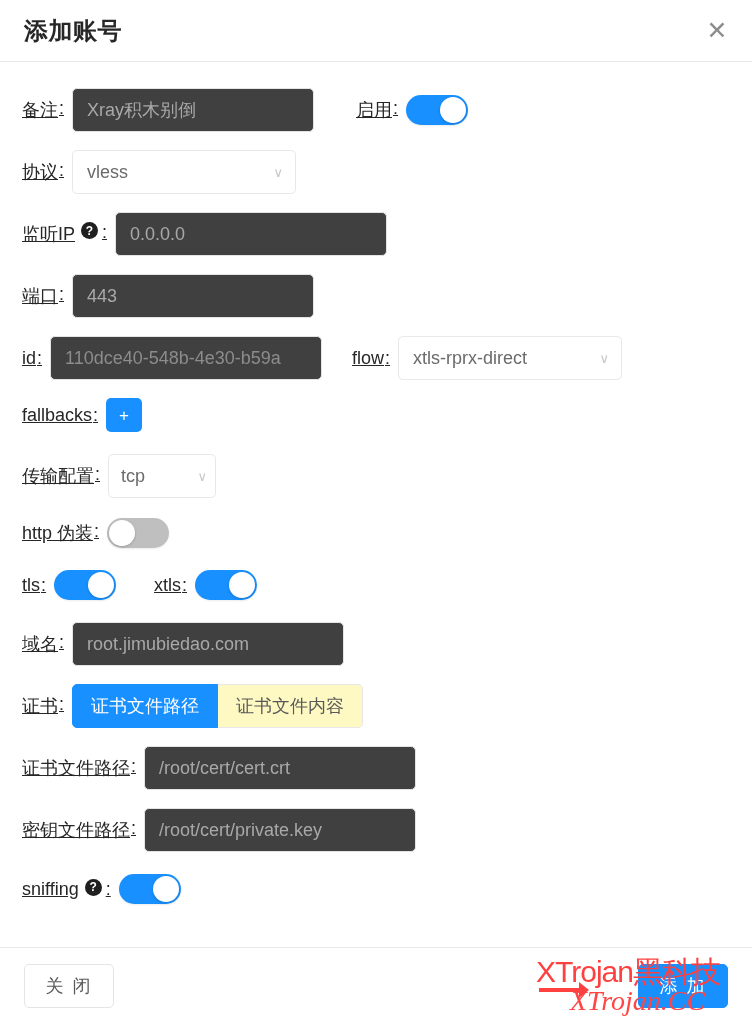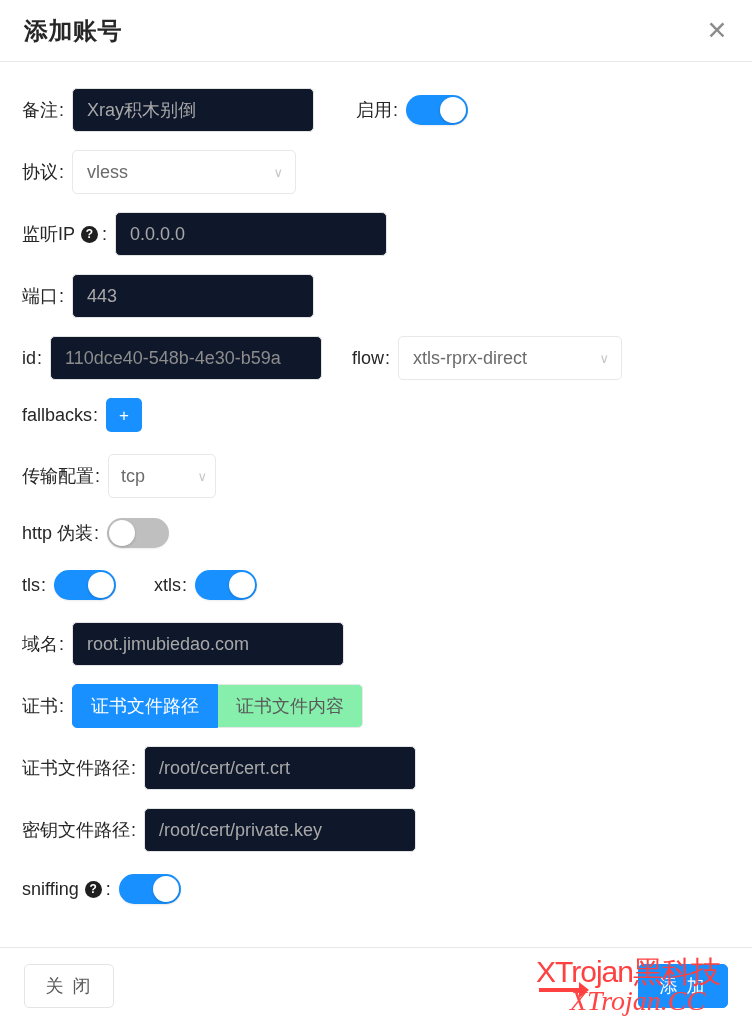--- a/index.html
+++ b/index.html
@@ -55,22 +55,22 @@
   .row {
     display: flex;
     align-items: center;
     margin-bottom: 18px;
   }
   .lbl {
     font-size: 18px;
     color: #262626;
     white-space: nowrap;
     display: flex;
-    align-items: center;
     margin-right: 8px;
+    text-decoration: underline;
   }
   .lbl .colon { margin-left: 1px; }
 
   .help {
     display: inline-flex;
     align-items: center; justify-content: center;
     width: 17px; height: 17px;
     border-radius: 50%;
     background: #1f1f1f;
     color: #fff;
@@ -78,21 +78,21 @@
     font-weight: bold;
     margin: 0 3px 0 6px;
     cursor: pointer;
     line-height: 1;
   }
 
   .inp {
     height: 44px;
     border: 1px solid #e4e4e4;
     border-radius: 5px;
-    background: #0f172a;
+    background: #404040;
     font-size: 18px;
     color: #8c8c8c;
     padding: 0 14px;
     font-family: "Liberation Sans", "DejaVu Sans", sans-serif;
     outline: none;
     display: flex;
     align-items: center;
     overflow: hidden;
     white-space: nowrap;
   }
@@ -165,21 +165,21 @@
   }
 
   
   .radio-group { display: flex; }
   .radio-btn {
     height: 44px;
     padding: 0 18px;
     display: flex; align-items: center; justify-content: center;
     font-size: 18px;
     border: 1px solid #e8e8e8;
-    background: #86efac;
+    background: #fef9c3;
     color: #595959;
     cursor: pointer;
     font-family: "Liberation Sans", "DejaVu Sans", sans-serif;
   }
   .radio-btn:first-child {
     border-radius: 5px 0 0 5px;
   }
   .radio-btn:last-child {
     border-radius: 0 5px 5px 0;
     border-left: none;

